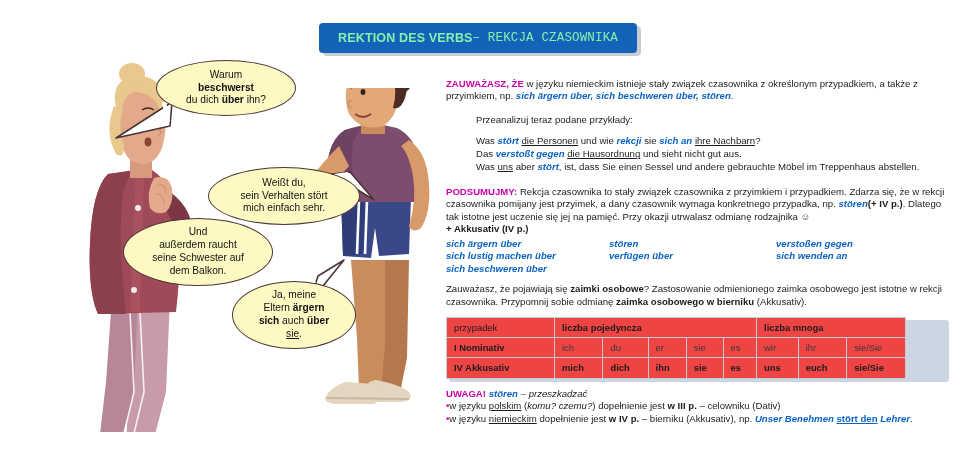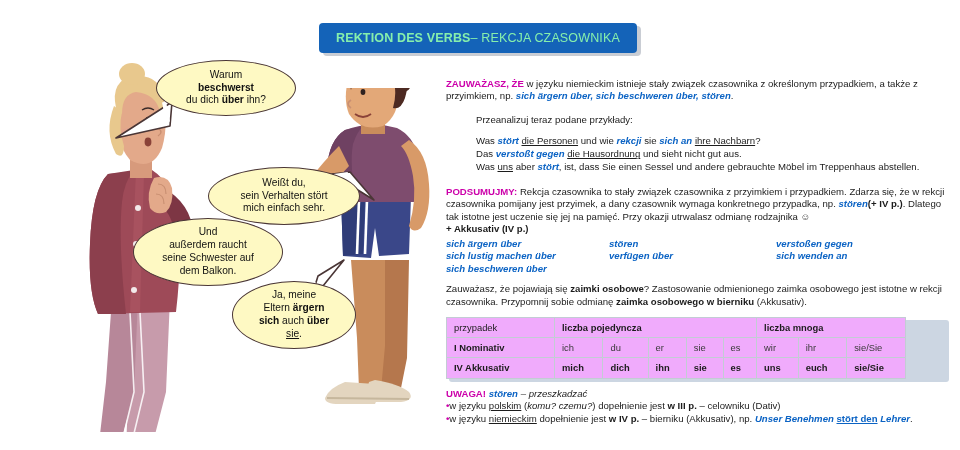--- a/index.html
+++ b/index.html
@@ -19,21 +19,21 @@
   }
   .title-banner {
     position: absolute; left: 319px; top: 23px;
     width: 318px; height: 30px;
     background: #1463b8; border-radius: 4px;
     display: flex; align-items: center; justify-content: center;
     color: #86efac; font-size: 12.5px; letter-spacing: .15px;
     white-space: nowrap;
   }
   .title-banner .t-bold { font-weight: bold; }
-  .title-banner .t-norm { font-weight: normal; }
+  .title-banner .t-norm { font-weight: normal; font-family: Liberation Mono, monospace; }
 
   
   .col-right {
     position: absolute; left: 446px; top: 78px;
     width: 508px;
     font-size: 9.6px; line-height: 1.30; color: #1c1c1c;
   }
   .lead { color: #cc00aa; font-weight: bold; }
   .de { color: #0b63c4; font-weight: bold; font-style: italic; }
   .de-u { color: #0b63c4; font-weight: bold; text-decoration: underline; }
@@ -63,21 +63,21 @@
   .tbl-wrap { position: relative; margin-top: 9px; width: 500px; }
   .tbl-shadow {
     position: absolute; left: 3px; top: 3px;
     width: 500px; height: 62px;
     background: #ccd6e2; border-radius: 3px;
   }
   table.decl {
     position: relative;
     border-collapse: collapse;
     width: 460px;
-    background: #f0abfc;
+    background: #ef4444;
     font-size: 9.4px;
     border: 1px solid #b9c2cc;
   }
   table.decl td {
     border: 1px solid #c3ccd4;
     padding: 3.5px 7px;
     color: #1c1c1c;
     white-space: nowrap;
   }
   table.decl .case-col { width: 108px; }
@@ -224,21 +224,21 @@
     <path d="M4 8 L18 6" stroke="#ffffff" stroke-width="4"></path>
   </svg>
   <div class="bubble" style="left:208px; top:167px; width:152px; height:58px;">
     <span class="in">
       <span>Weißt du,</span><br>
       <span>sein Verhalten stört</span><br>
       <span>mich einfach sehr.</span>
     </span>
   </div>
 
-  <div class="bubble" style="left:133px; top:218px; width:150px; height:68px;">
+  <div class="bubble" style="left:123px; top:218px; width:150px; height:68px;">
     <span class="in">
       <span>Und</span><br>
       <span>außerdem raucht</span><br>
       <span>seine Schwester auf</span><br>
       <span>dem Balkon.</span>
     </span>
   </div>
 
   <svg class="tail" style="left:300px; top:258px;" width="48" height="46" viewBox="0 0 48 46">
     <path d="M44 2 L18 18 L10 44 Z" fill="#ffffff" stroke="#4a3636" stroke-width="1.6" stroke-linejoin="round"></path>

